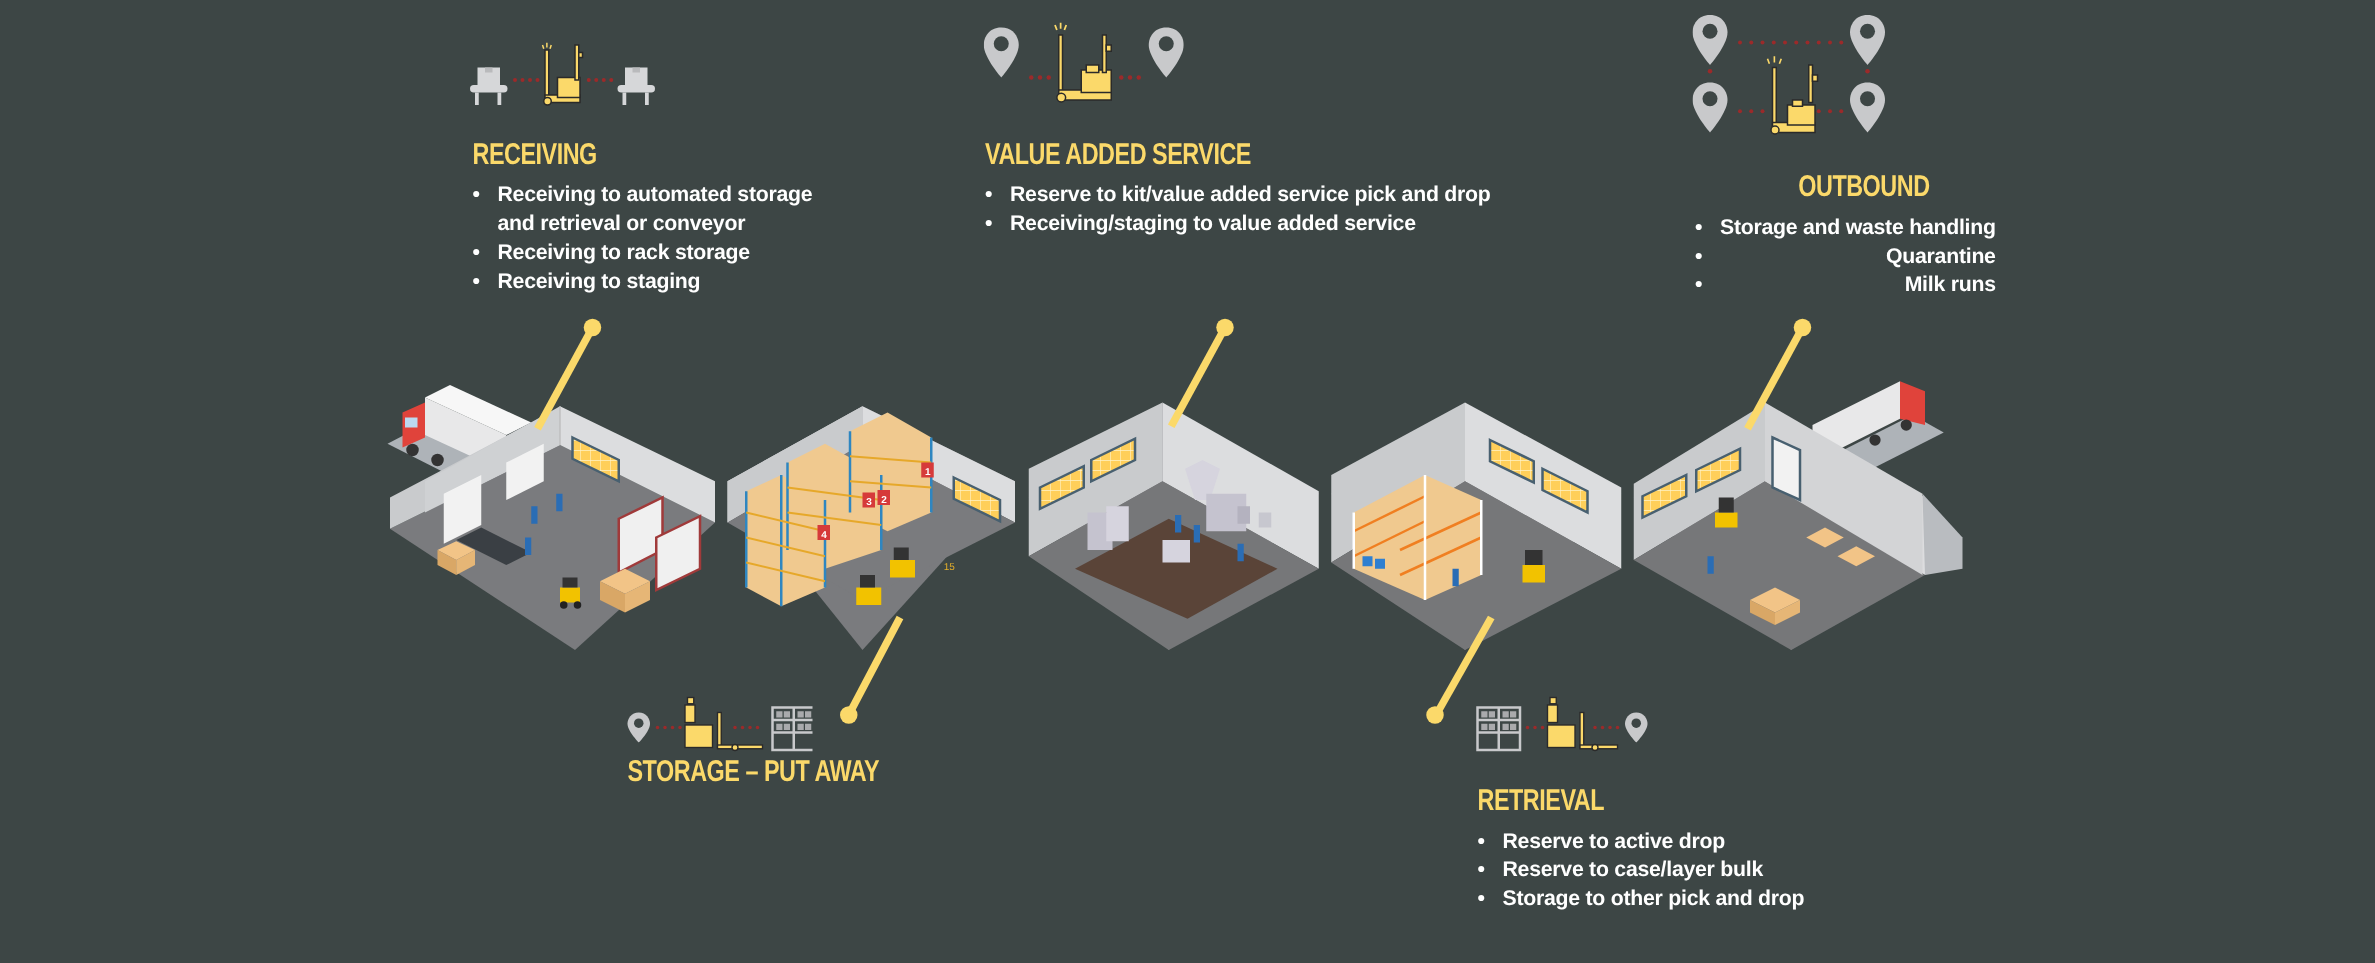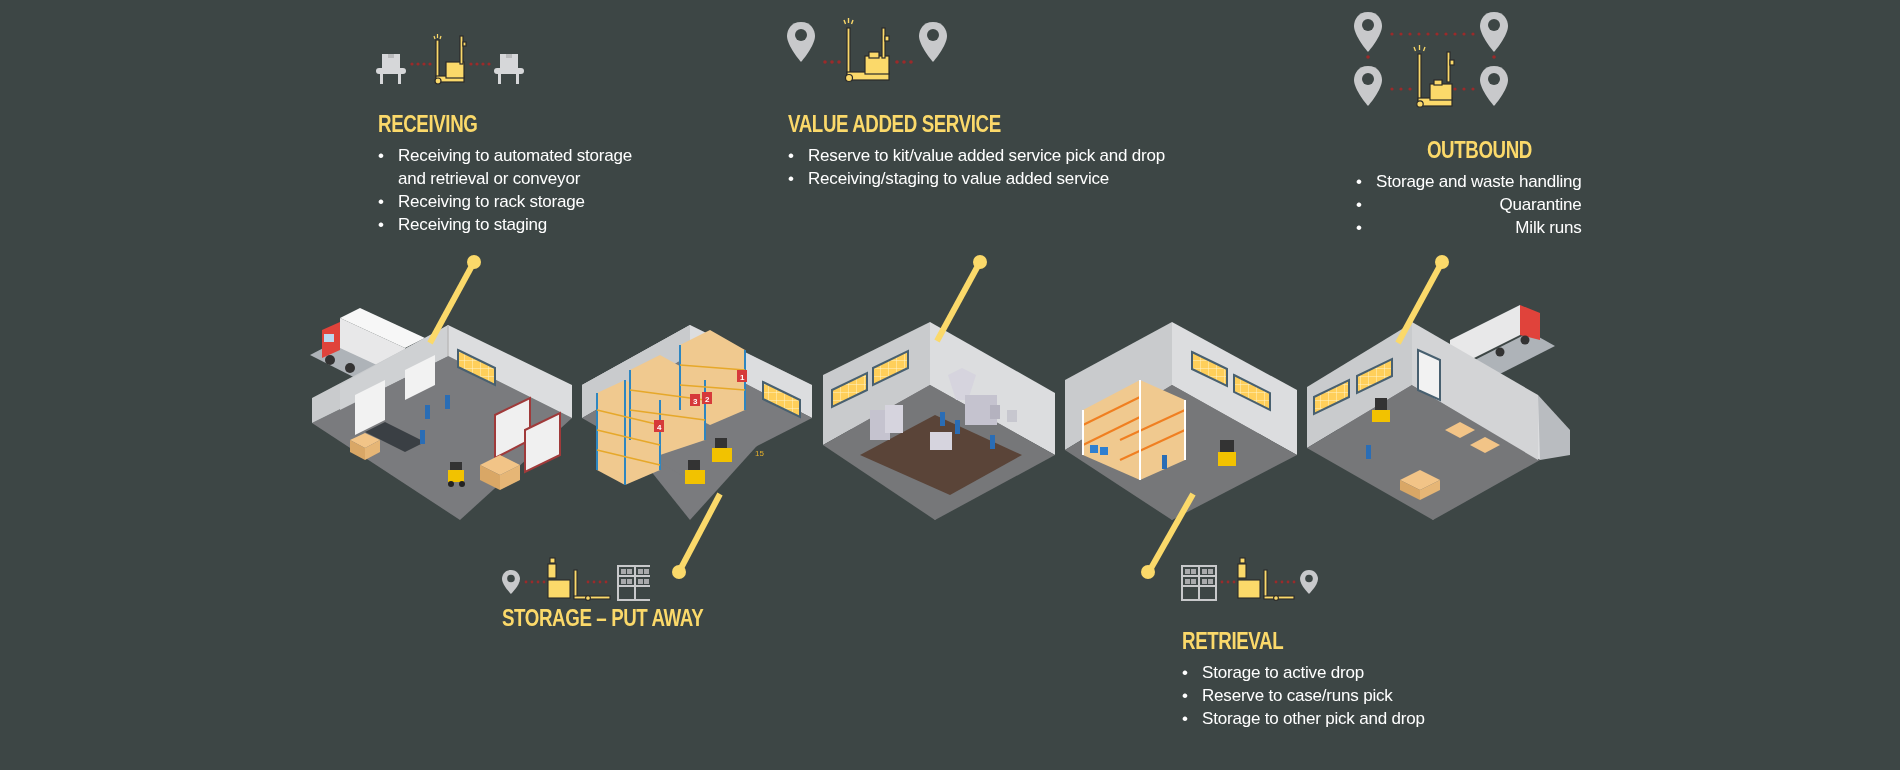--- a/index.html
+++ b/index.html
@@ -15,21 +15,21 @@
     font-family: "Liberation Sans", sans-serif;
     font-weight: bold;
     font-size: 24px;
     letter-spacing: -0.5px;
     color: #fbd96a;
     transform: scaleX(0.78);
     transform-origin: left center;
     white-space: nowrap;
   }
   .section ul {
-    margin: 6px 0 0 0; padding: 0; list-style: none;
+    margin: 6px 0 0 0; padding: 0; list-style: none; font-weight: bold;
   }
   .section li {
     color: #ffffff;
     font-size: 17px;
     line-height: 23px;
     position: relative;
     padding-left: 20px;
     white-space: nowrap;
     letter-spacing: -0.2px;
   }
@@ -295,22 +295,22 @@
   </ul>
 </div>
 
 <div class="section" style="left:502px; top:604px;">
   <h2>STORAGE – PUT AWAY</h2>
 </div>
 
 <div class="section" style="left:1182px; top:627px;">
   <h2>RETRIEVAL</h2>
   <ul>
-    <li>Storage to active drop</li>
-    <li>Reserve to case/runs pick</li>
+    <li>Reserve to active drop</li>
+    <li>Reserve to case/layer bulk</li>
     <li>Storage to other pick and drop</li>
   </ul>
 </div>
 
 <svg class="scene-layer" width="1900" height="770" viewBox="0 0 1900 770">
   <defs>
     <pattern id="winpat" width="8" height="8" patternUnits="userSpaceOnUse">
       <rect width="8" height="8" fill="#ffcf5a"></rect>
       <path d="M0 0 H8 M0 0 V8" stroke="#fff3c7" stroke-width="1"></path>
     </pattern>

